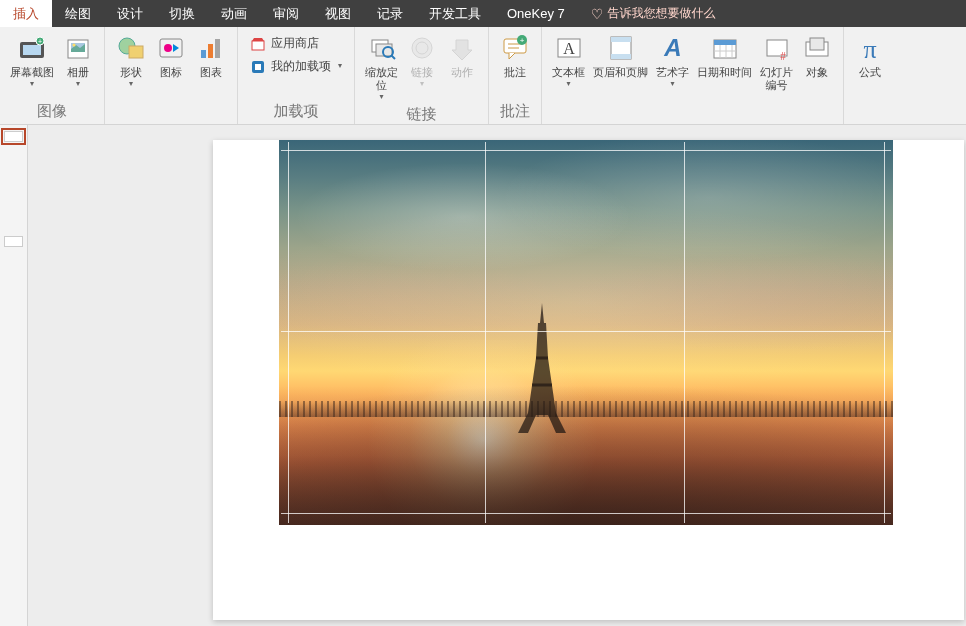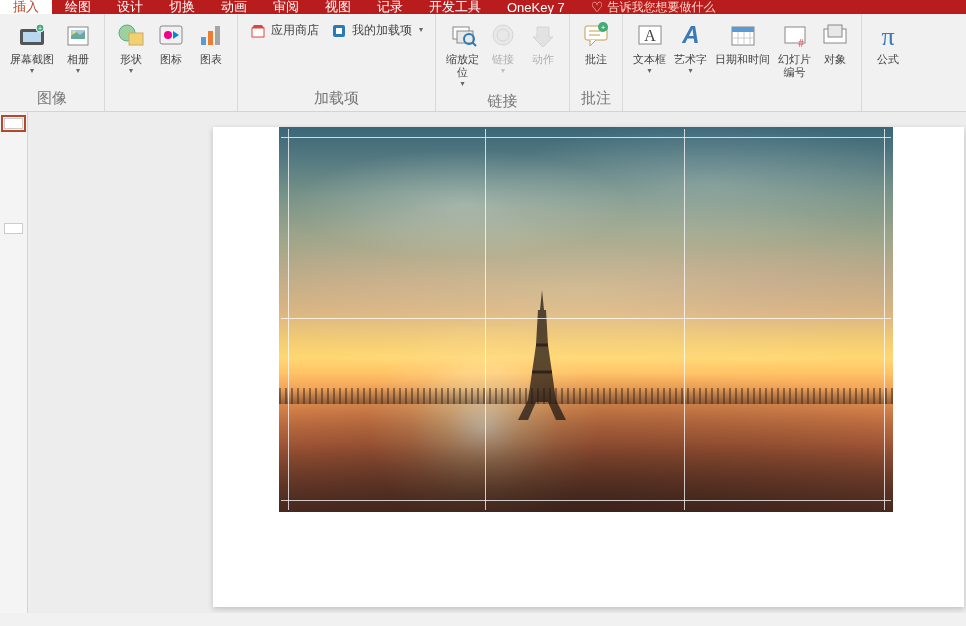--- a/index.html
+++ b/index.html
@@ -1,22 +1,22 @@
 <!DOCTYPE html>
 <html><head>
   <meta charset="utf-8">
   <style>
     * { margin: 0; padding: 0; box-sizing: border-box; }
     body { font-family: "Microsoft YaHei", Arial, sans-serif; background: #f1f1f1; width: 966px; height: 626px; overflow: hidden; }
     
     .tab-bar {
-      background: #b91c1c;
-      display: flex;
-      align-items: center;
-      height: 14px;
+      background: #404040;
+      display: flex;
+      align-items: center;
+      height: 27px;
       font-size: 13px;
       color: #fff;
     }
     .tab-bar .tab {
       padding: 0 13px;
       height: 27px;
       display: flex;
       align-items: center;
       cursor: pointer;
     }
@@ -81,21 +81,21 @@
       width: 32px;
       height: 32px;
       display: flex;
       align-items: center;
       justify-content: center;
     }
     .ribbon-btn-label { line-height: 1.2; }
     .drop-arrow { font-size: 8px; color: #666; margin-top: -2px;}
     .ribbon-btn.disabled .drop-arrow { color: #c0c0c0; }
 
-    .ribbon-small-col { display: flex; flex-direction: row; gap: 0px; padding-top: 2px; }
+    .ribbon-small-col { display: flex; flex-direction: column; gap: 0px; padding-top: 2px; }
     .ribbon-small-btn {
       display: flex;
       align-items: center;
       padding: 3px 6px;
       font-size: 12px;
       color: #444;
       cursor: pointer;
       gap: 5px;
     }
     .ribbon-small-btn .mini-icon { width: 16px; height: 16px; display:flex; align-items:center; justify-content:center; }
@@ -410,20 +410,30 @@
     <div class="ribbon-group-body">
       <div class="ribbon-btn">
         <div class="ribbon-btn-icon">
           <svg width="32" height="32">
               <rect x="5" y="7" width="22" height="18" fill="#fff" stroke="#888"></rect>
               <text x="16" y="22" font-size="16" fill="#444" text-anchor="middle" font-family="serif">A</text>
             </svg>
         </div>
         <div class="ribbon-btn-label">文本框</div>
         <span class="drop-arrow">▾</span>
+      </div>
+      <div class="ribbon-btn" style="min-width:56px;">
+        <div class="ribbon-btn-icon">
+          <svg width="32" height="32">
+              <rect x="6" y="5" width="20" height="22" fill="#fff" stroke="#888"></rect>
+              <rect x="6" y="5" width="20" height="5" fill="#c8dff0"></rect>
+              <rect x="6" y="22" width="20" height="5" fill="#c8dff0"></rect>
+            </svg>
+        </div>
+        <div class="ribbon-btn-label">页眉和页脚</div>
       </div>
       <div class="ribbon-btn">
         <div class="ribbon-btn-icon">
           <svg width="32" height="32">
               <text x="16" y="24" font-size="24" font-weight="bold" fill="#3a7ab8" text-anchor="middle" font-style="italic">A</text>
             </svg>
         </div>
         <div class="ribbon-btn-label">艺术字</div>
         <span class="drop-arrow">▾</span>
       </div>

